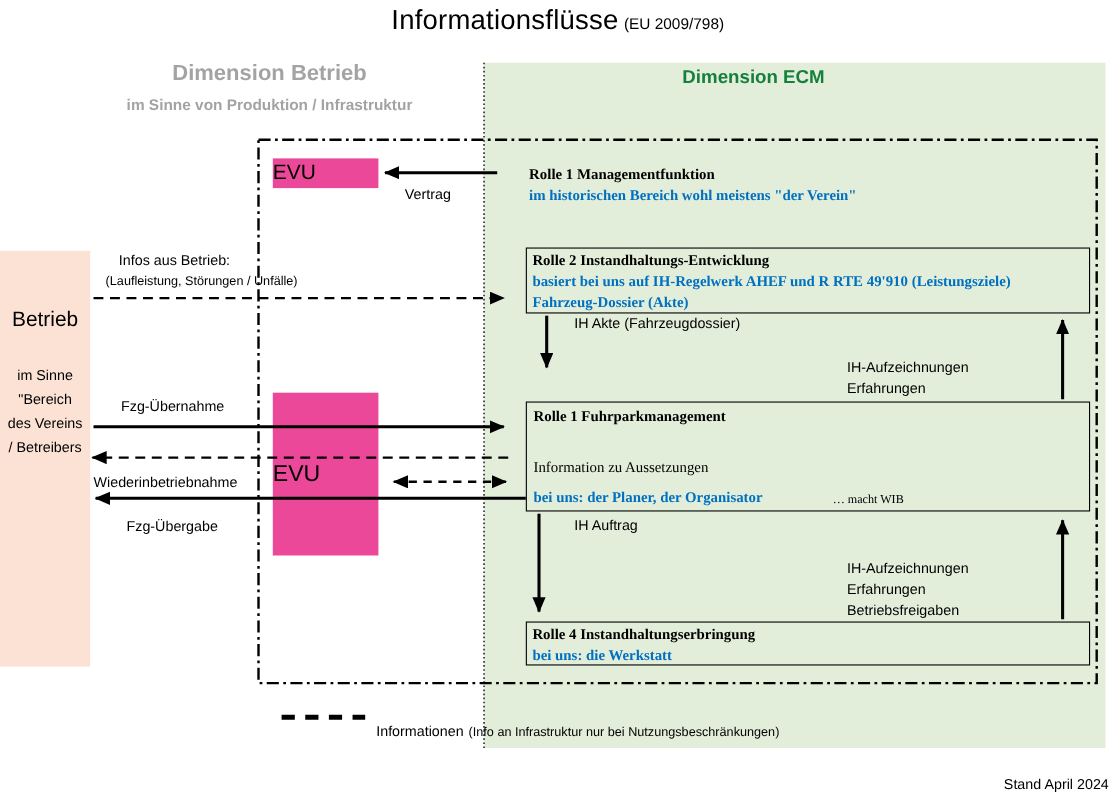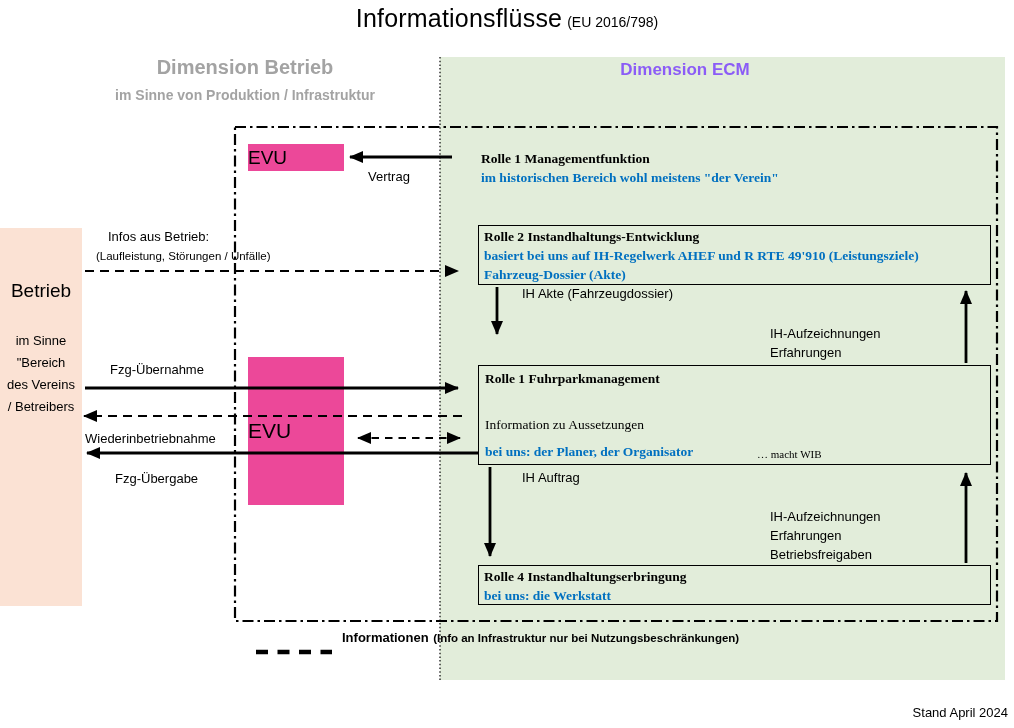--- a/index.html
+++ b/index.html
@@ -8,56 +8,56 @@
             font-family:"Liberation Sans", sans-serif; color:#000; overflow:hidden; }
   .abs { position:absolute; }
   .ecm-region { left:440px; top:57px; width:565px; height:623px; background:#E2EDDA; z-index:0; }
   .layer { z-index:2; }
   .title-row { left:0; top:4px; width:100%; text-align:center; }
   .title-main { font-size:25px; letter-spacing:.2px; }
   .title-sub { font-size:14px; margin-left:5px; }
   .hdr-betrieb { left:100px; top:56px; width:290px; text-align:center; color:#A3A3A3; font-weight:bold; }
   .hdr-betrieb-title { font-size:20px; }
   .hdr-betrieb-sub { font-size:14px; margin-top:8px; }
-  .hdr-ecm { left:440px; top:60px; width:490px; text-align:center; color:#8b5cf6; font-weight:bold; font-size:17px; }
+  .hdr-ecm { left:440px; top:60px; width:490px; text-align:center; color:#15803d; font-weight:bold; font-size:17px; }
   .betrieb-box { left:0; top:228px; width:82px; height:378px; background:#FBE2D4; text-align:center; }
   .betrieb-title { margin-top:52px; font-size:19px; }
   .betrieb-sub { margin-top:28px; font-size:13px; line-height:22px; white-space:pre-line; }
   .evu { background:#ec4899; text-align:left; }
   .evu-top { left:248px; top:144px; width:96px; height:27px; line-height:27px; font-size:19px; }
   .evu-bottom { left:248px; top:357px; width:96px; height:148px; line-height:148px; font-size:21px; }
   .rolle1 { left:481px; top:149px; }
   .r-line { font-size:13.5px; line-height:19px; font-weight:bold;font-family:Liberation Serif, serif; }
   .blue { color:#0070C0; }
   .rolle-box { left:478px; width:513px; border:1.6px solid #000; padding:1px 5px; background:transparent; }
   .rolle2 { top:225px; height:60px; }
   .rolle3 { top:365px; height:100px; padding:0; }
   .rolle4 { top:565px; height:40px; }
   .r3-title { position:absolute; left:6px; top:3px; }
   .r3-mid { position:absolute; left:6px; top:49px; font-size:13.5px; font-weight:normal; }
   .r3-bottom { position:absolute; left:6px; bottom:3px; width:500px; }
   .r3-aside { position:absolute; left:272px; top:3px; font-size:11px; font-weight:normal; color:#000; }
   .lbl { font-size:13px; line-height:16px; }
   .lbl-sm { font-size:11.5px; }
   .feedback { width:175px; text-align:left; font-size:13px; line-height:19px; }
-  .legend { left:342px; top:628px;font-weight:bold; }
+  .legend { left:342px; top:656px; }
   .legend-text { font-size:13px; }
   .legend-detail { font-size:11.5px; }
   .stand { right:6px; top:705px; font-size:13px; }
   svg.overlay { position:absolute; left:0; top:0; z-index:6; pointer-events:none; }
 </style>
 </head>
 <body>
 
 <div class="canvas">
 
   <div class="abs ecm-region"></div>
 
   <div class="abs layer title-row">
-    <span class="title-main">Informationsflüsse</span><span class="title-sub">(EU 2016/798)</span>
+    <span class="title-main">Informationsflüsse</span><span class="title-sub">(EU 2009/798)</span>
   </div>
 
   <div class="abs layer hdr-betrieb">
     <div class="hdr-betrieb-title">Dimension Betrieb</div>
     <div class="hdr-betrieb-sub">im Sinne von Produktion / Infrastruktur</div>
   </div>
 
   <div class="abs layer hdr-ecm">Dimension ECM</div>
 
   <div class="abs layer betrieb-box">

